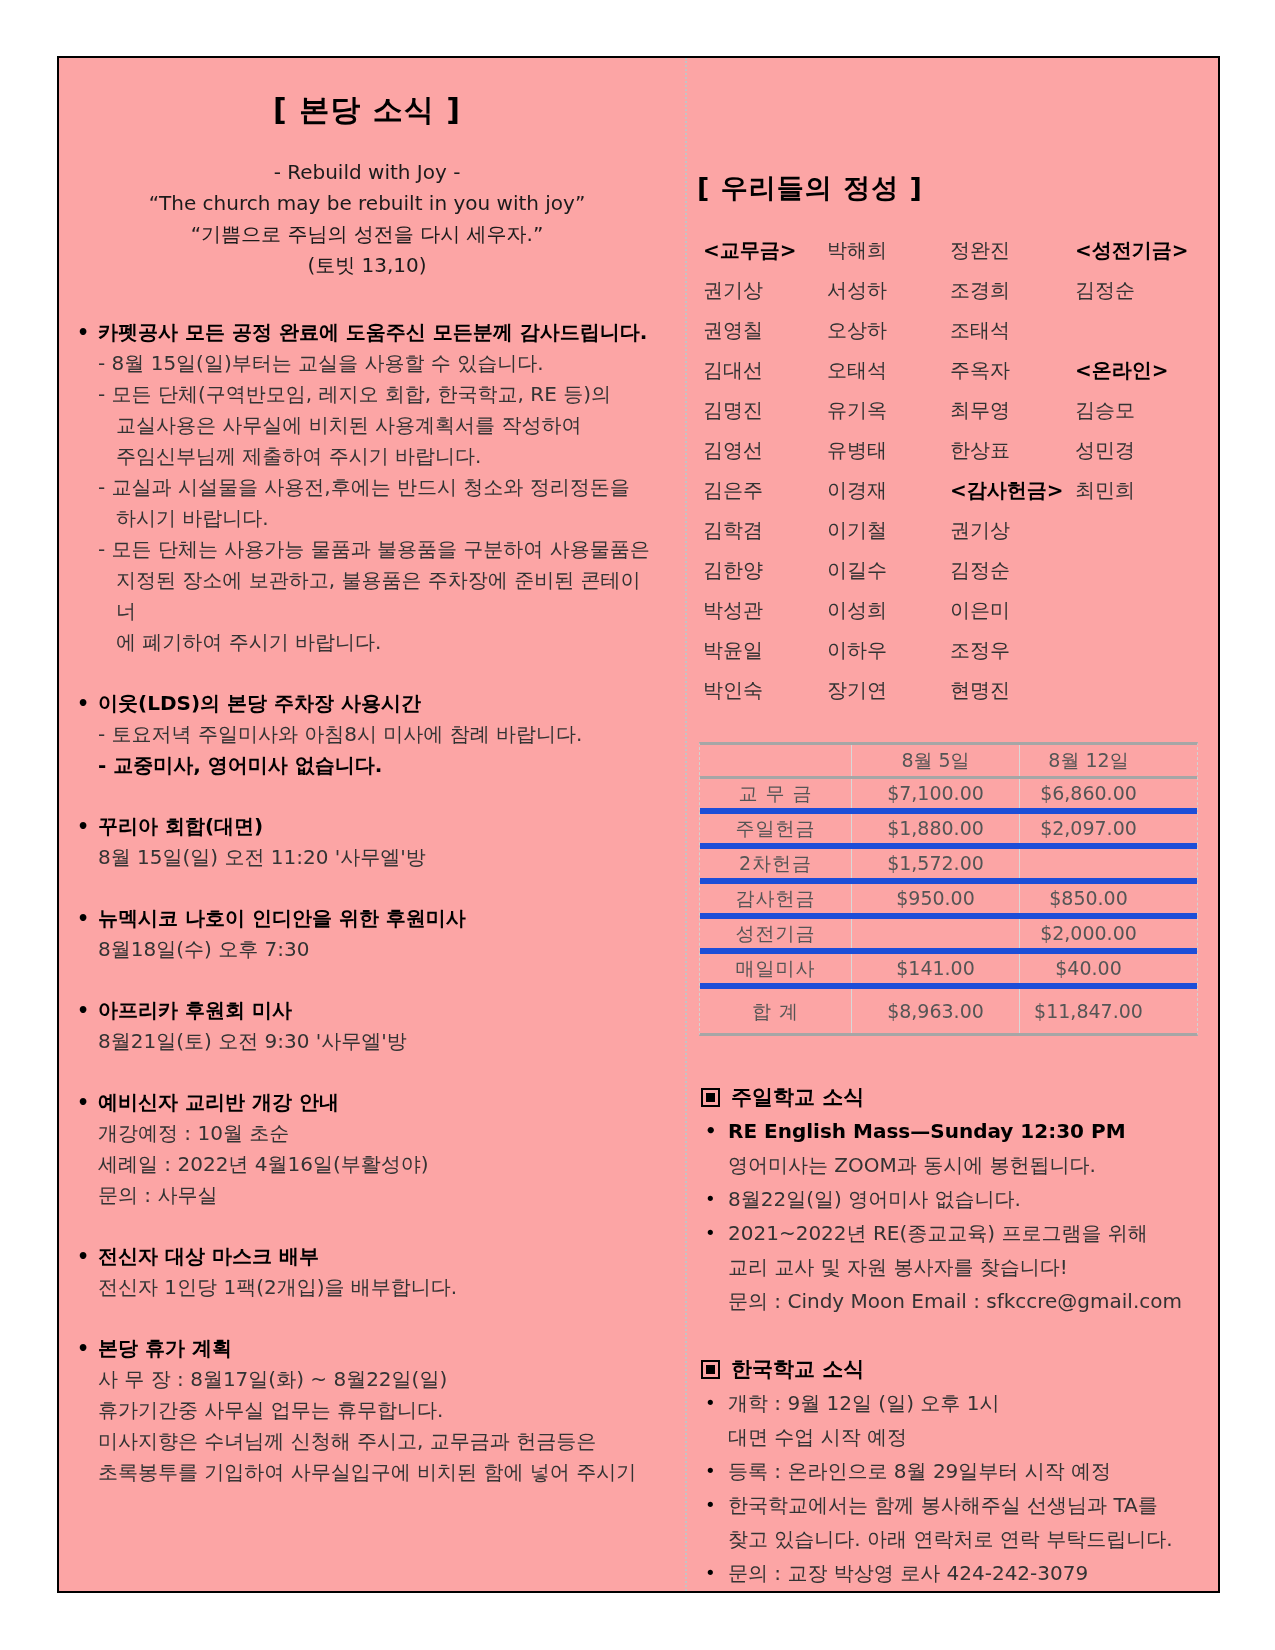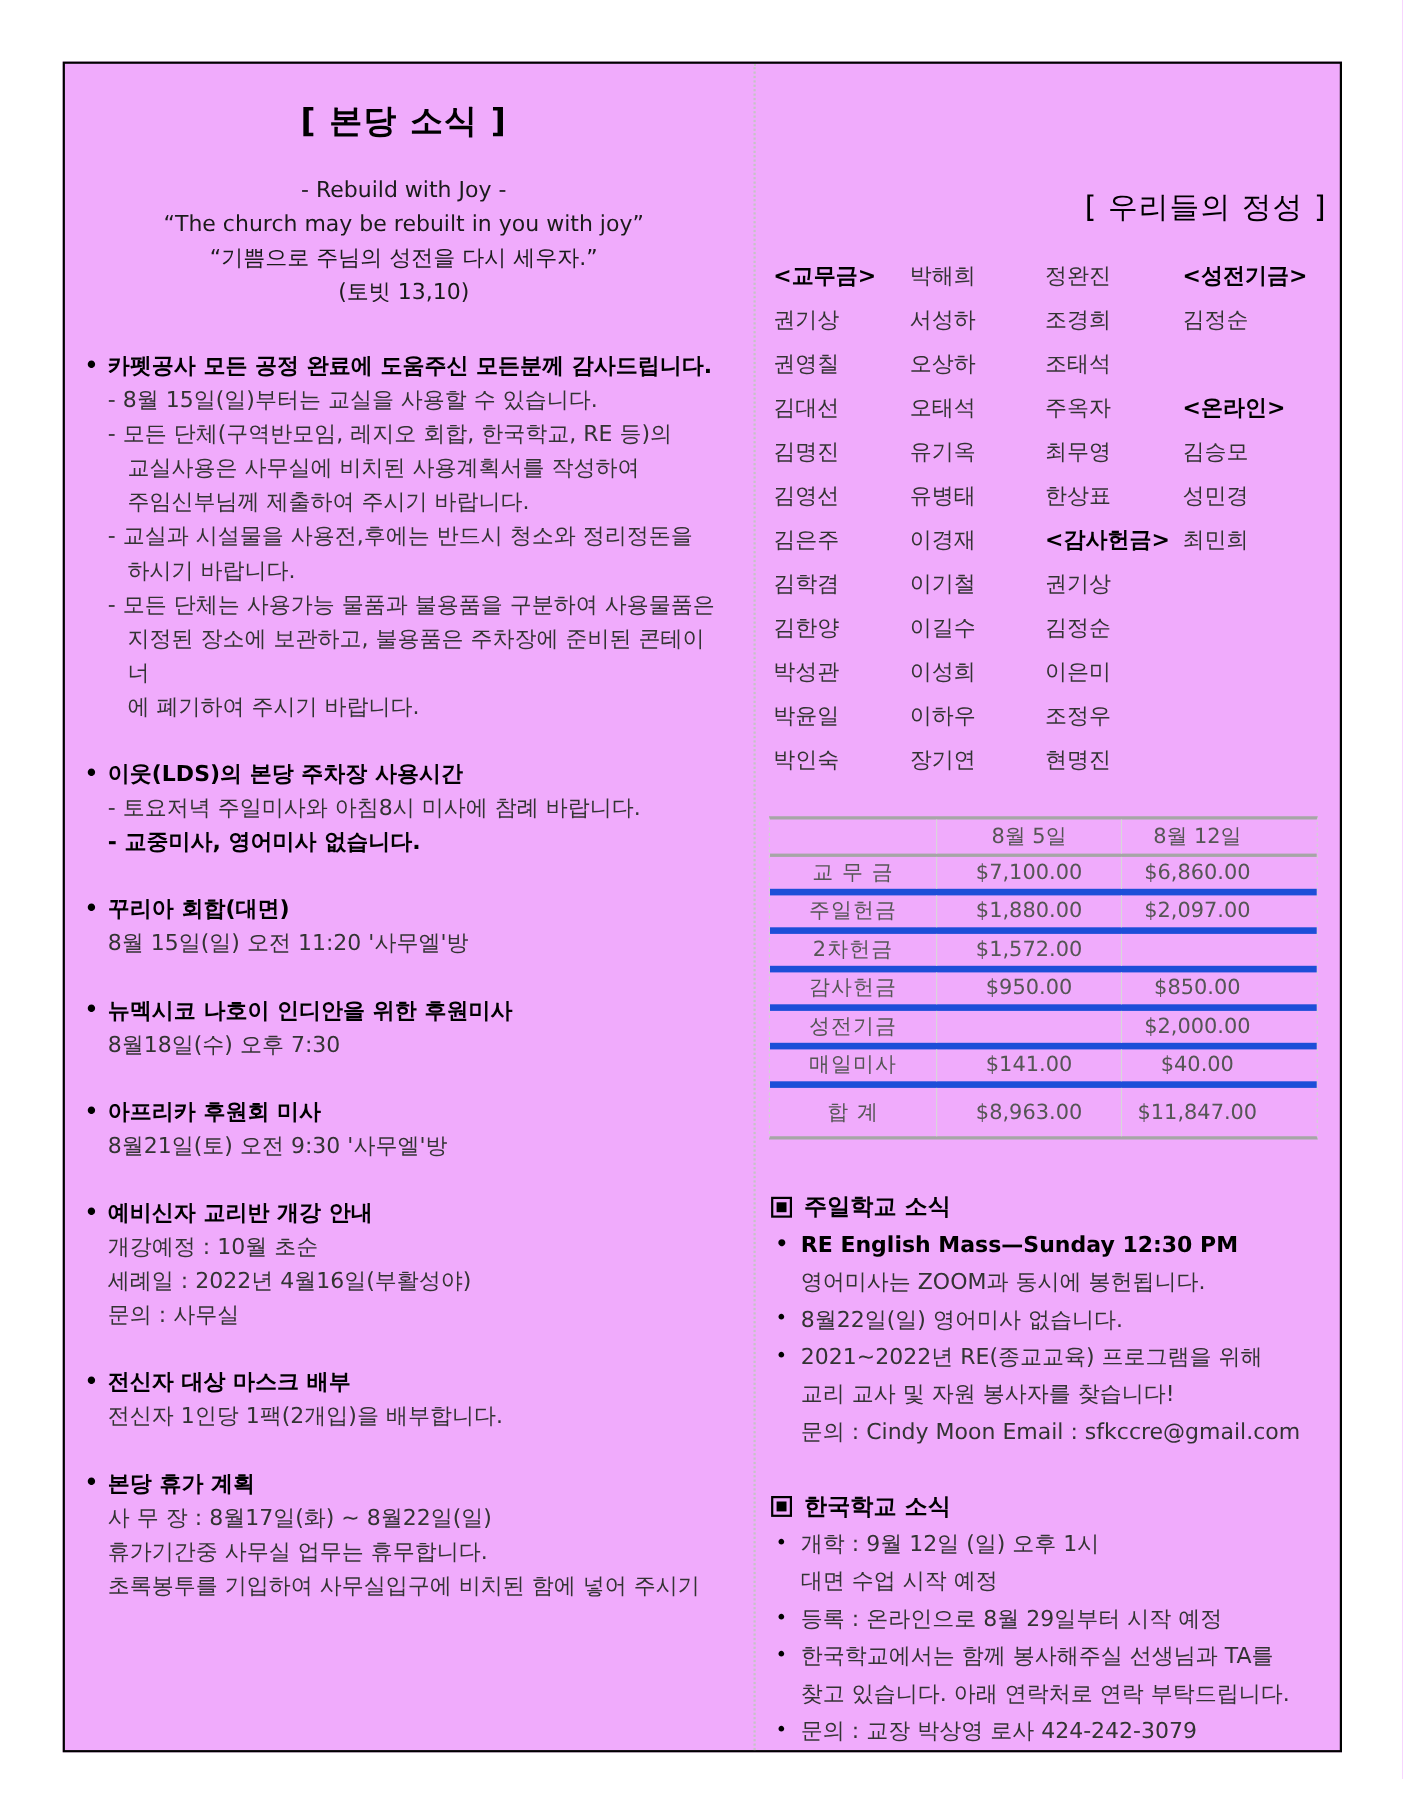--- a/index.html
+++ b/index.html
@@ -3,39 +3,39 @@
 <meta charset="utf-8">
 <style>
   html, body { margin:0; padding:0; }
   body {
     width:1275px; height:1650px; background:#ffffff; position:relative;
     font-family:"DejaVu Sans","Liberation Sans",sans-serif; color:#222;
     -webkit-font-smoothing:antialiased;
   }
   .sheet {
     position:absolute; left:57px; top:56px; width:1163px; height:1537px;
-    border:2px solid #000; box-sizing:border-box; display:flex; background:#f0abfc;
+    border:2px solid #000; box-sizing:border-box; display:flex; background:#fca5a5;
   }
   
   .col-left {
     width:628px; flex:0 0 auto; box-sizing:border-box;
     border-right:2px dotted #c4c4c4; padding:16px 26px 0 16px;
   }
   .left-title { font-size:30px; font-weight:bold; text-align:center; color:#000; margin:16px 0 0 0; letter-spacing:1px; }
   .subtitle { margin-top:26px; text-align:center; font-size:20px; line-height:31px; color:#1b1b1b; }
   .news-list { margin-top:36px; }
   .news { margin-bottom:30px; }
   .ntitle { position:relative; padding-left:23px; font-size:20px; line-height:31px; font-weight:bold; color:#000; }
   .ntitle::before { content:"\2022"; position:absolute; left:2px; top:0; font-size:19px; color:#000; }
   .ln { font-size:20px; line-height:31px; color:#333; padding-left:23px; }
   .ln.ind1 { padding-left:41px; }
   .ln.bold { font-weight:bold; color:#000; }
   
   .col-right { flex:1 1 auto; box-sizing:border-box; padding:0 12px 0 10px; }
-  .right-title { font-size:27px; font-weight:normal; text-align:right; color:#000; margin:112px 0 0 0; letter-spacing:1px; }
+  .right-title { font-size:27px; font-weight:bold; text-align:left; color:#000; margin:112px 0 0 0; letter-spacing:1px; }
   .names { margin-top:24px; display:grid; grid-template-columns:124px 123px 125px 1fr; padding-left:6px; }
   .ncell { height:40px; line-height:40px; font-size:20px; color:#333; white-space:nowrap; }
   .ncell.bold { font-weight:bold; color:#000; }
   
   .dtable {
     margin:32px 8px 0 2px;
     border-top:3px solid #a6a6a6; border-bottom:3px solid #a6a6a6;
     border-left:1px dashed #d2d2d2; border-right:1px dashed #d2d2d2;
     font-size:19px; color:#555;
   }
@@ -142,20 +142,21 @@
         <div class="ln">전신자 1인당 1팩(2개입)을 배부합니다.</div>
           </div>
       </section>
 
       <section class="news">
         <div class="ntitle">본당 휴가 계획</div>
         <div>
 
         <div class="ln">사 무 장  : 8월17일(화) ~ 8월22일(일)</div>
             <div class="ln">휴가기간중 사무실 업무는 휴무합니다.</div>
+            <div class="ln">미사지향은 수녀님께 신청해 주시고, 교무금과 헌금등은</div>
             <div class="ln">초록봉투를 기입하여 사무실입구에 비치된 함에 넣어 주시기</div>
           </div>
       </section>
 
     </div>
   </div>
 
   <div class="col-right">
     <div class="right-title">[ 우리들의 정성 ]</div>
 

